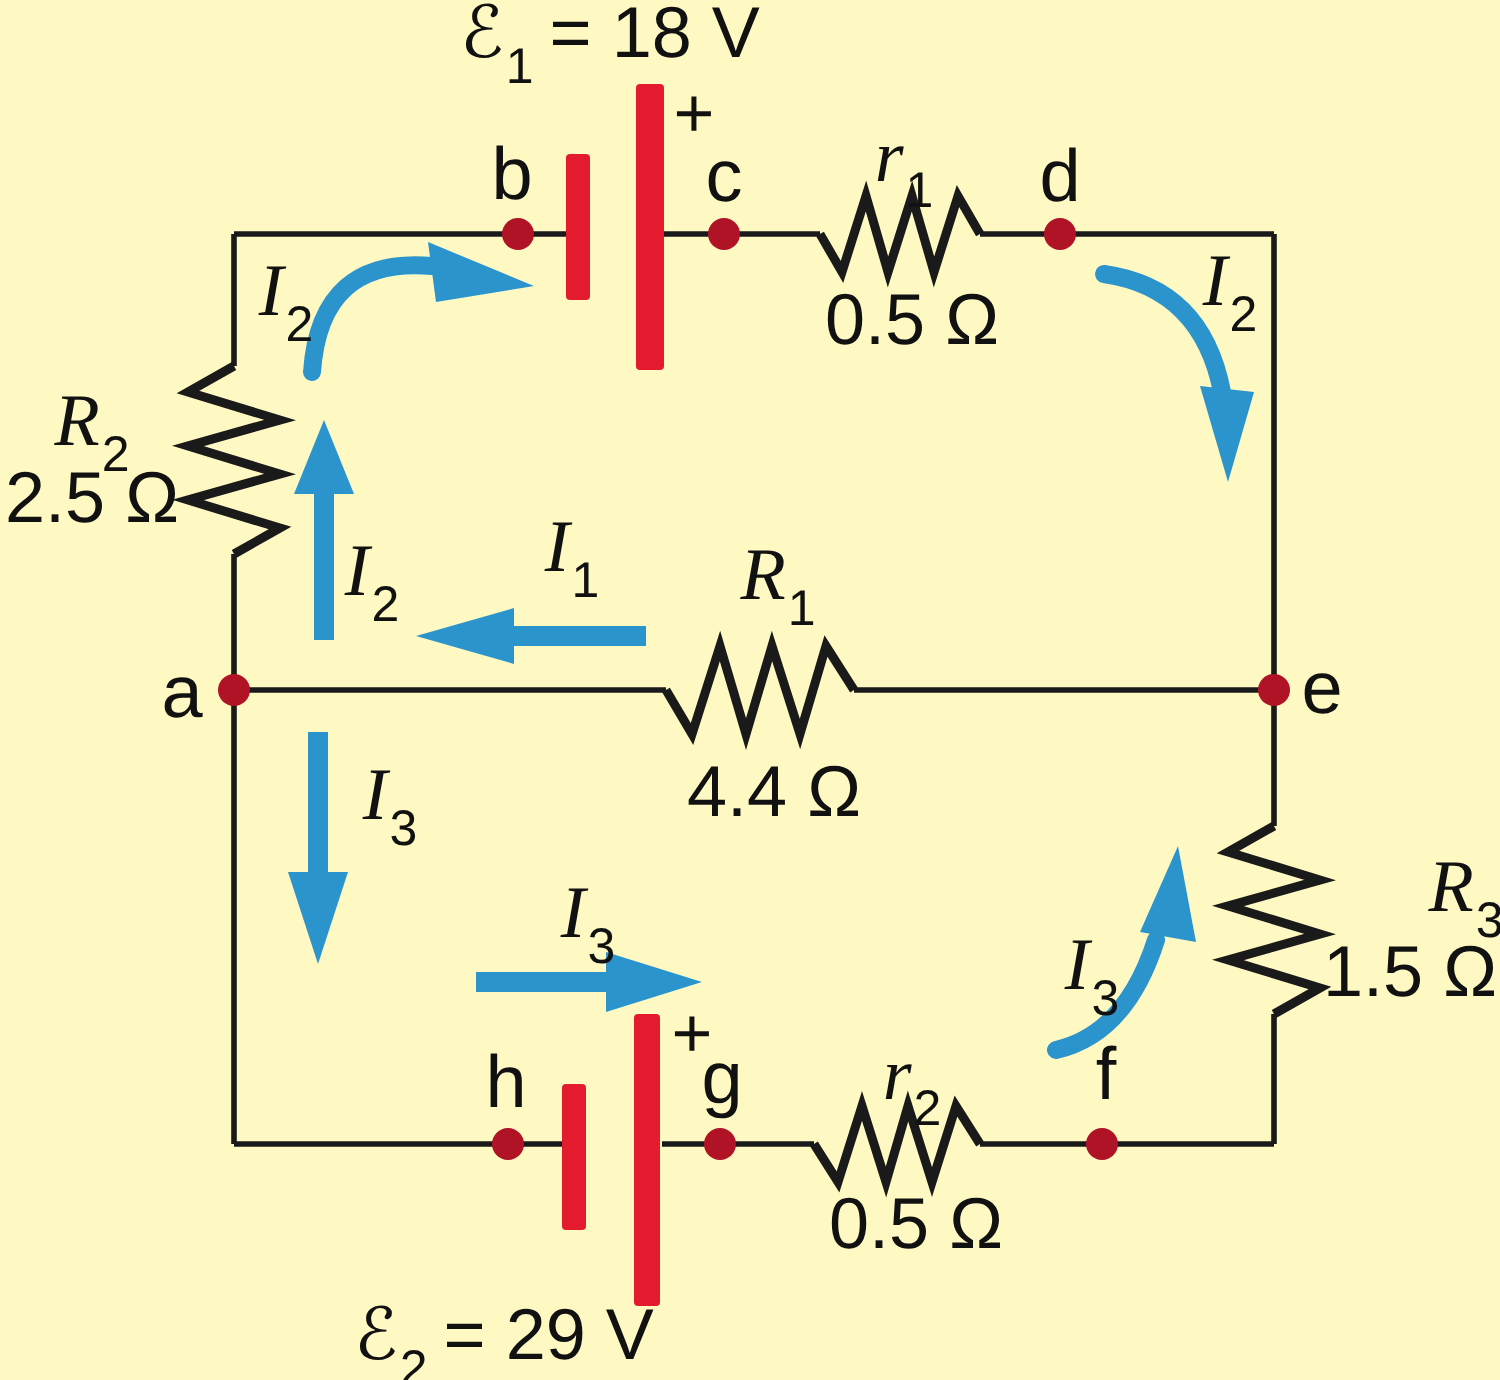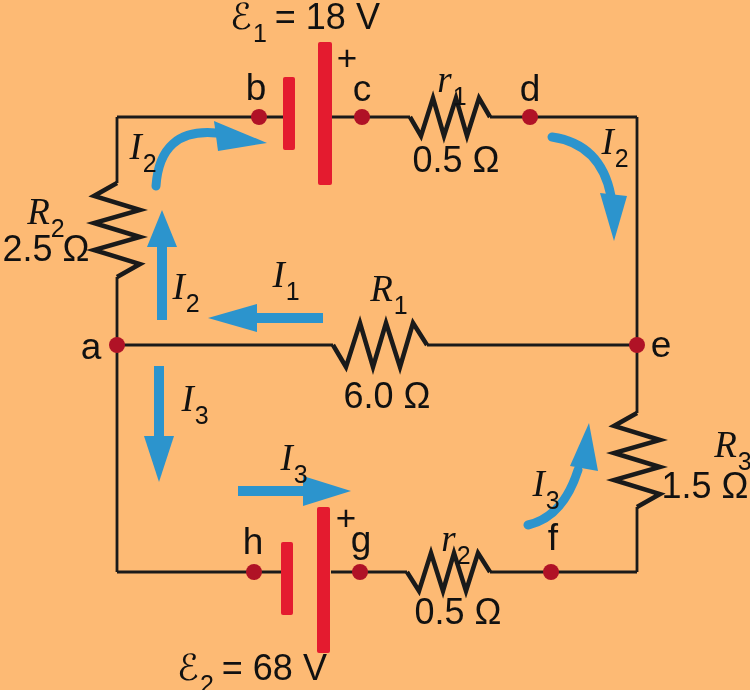--- a/index.html
+++ b/index.html
@@ -1,17 +1,17 @@
 <!DOCTYPE html>
 <html style="--wire: #1a1a1a; --battery: #e41b2f; --node: #b01226; --arrow: #2c94cd; --ink: #111111;"><head>
 <meta charset="utf-8">
 <style>
   html,body{margin:0;padding:0;background:#fff;}
   .stage{
-    position:relative;width:750px;height:690px;background:#fdba74;overflow:hidden;
+    position:relative;width:750px;height:690px;background:#fef9c3;overflow:hidden;
     font-family:"Liberation Sans","DejaVu Sans",sans-serif;color:var(--ink,#111);
   }
   .stage svg{position:absolute;left:0;top:0;}
   
   .w{stroke:var(--wire);stroke-width:2.8;fill:none;}
   .r{stroke:var(--wire);stroke-width:4.5;fill:none;stroke-linejoin:miter;}
   .plate{fill:var(--battery);}
   .dot{fill:var(--node);}
   .ashaft{stroke:var(--arrow);stroke-width:10;fill:none;}
   .acurve{stroke:var(--arrow);stroke-width:9;fill:none;stroke-linecap:round;}
@@ -90,39 +90,39 @@
       <circle class="dot" cx="362" cy="117" r="8"></circle>
       <circle class="dot" cx="530" cy="117" r="8"></circle>
       <circle class="dot" cx="637" cy="345" r="8"></circle>
       <circle class="dot" cx="551" cy="572" r="8"></circle>
       <circle class="dot" cx="360" cy="572" r="8"></circle>
       <circle class="dot" cx="254" cy="572" r="8"></circle>
     </g>
   </svg>
 
   <div class="lbl emf" style="left:305px;top:17px;"><span class="script">ℰ</span><sub>1</sub><span class="eq">= 18 V</span></div>
-  <div class="lbl emf" style="left:252px;top:668px;"><span class="script">ℰ</span><sub>2</sub><span class="eq">= 68 V</span></div>
+  <div class="lbl emf" style="left:252px;top:668px;"><span class="script">ℰ</span><sub>2</sub><span class="eq">= 29 V</span></div>
   <div class="lbl plus" style="left:347px;top:57px;">+</div>
   <div class="lbl plus" style="left:346px;top:517px;">+</div>
 
   <div class="lbl node" style="left:91px;top:346px;">a</div>
   <div class="lbl node" style="left:256px;top:87px;">b</div>
   <div class="lbl node" style="left:362px;top:88px;">c</div>
   <div class="lbl node" style="left:530px;top:88px;">d</div>
   <div class="lbl node" style="left:661px;top:344px;">e</div>
   <div class="lbl node" style="left:553px;top:537px;">f</div>
   <div class="lbl node" style="left:361px;top:539px;">g</div>
   <div class="lbl node" style="left:253px;top:541px;">h</div>
 
   <div class="lbl var" style="left:452px;top:79px;"><span>r</span><sub>1</sub></div>
   <div class="lbl val" style="left:456px;top:160px;">0.5 Ω</div>
   <div class="lbl var" style="left:456px;top:538px;"><span>r</span><sub>2</sub></div>
   <div class="lbl val" style="left:458px;top:612px;">0.5 Ω</div>
   <div class="lbl var" style="left:389px;top:288px;"><span>R</span><sub>1</sub></div>
-  <div class="lbl val" style="left:387px;top:396px;">6.0 Ω</div>
+  <div class="lbl val" style="left:387px;top:396px;">4.4 Ω</div>
   <div class="lbl var" style="left:46px;top:211px;"><span>R</span><sub>2</sub></div>
   <div class="lbl val" style="left:46px;top:249px;">2.5 Ω</div>
   <div class="lbl var" style="left:709px;top:444px;margin-left:24px;"><span>R</span><sub>3</sub></div>
   <div class="lbl val" style="left:705px;top:486px;">1.5 Ω</div>
 
   <div class="lbl var" style="left:143px;top:146px;"><span>I</span><sub>2</sub></div>
   <div class="lbl var" style="left:615px;top:141px;"><span>I</span><sub>2</sub></div>
   <div class="lbl var" style="left:186px;top:286px;"><span>I</span><sub>2</sub></div>
   <div class="lbl var" style="left:286px;top:274px;"><span>I</span><sub>1</sub></div>
   <div class="lbl var" style="left:195px;top:398px;"><span>I</span><sub>3</sub></div>

